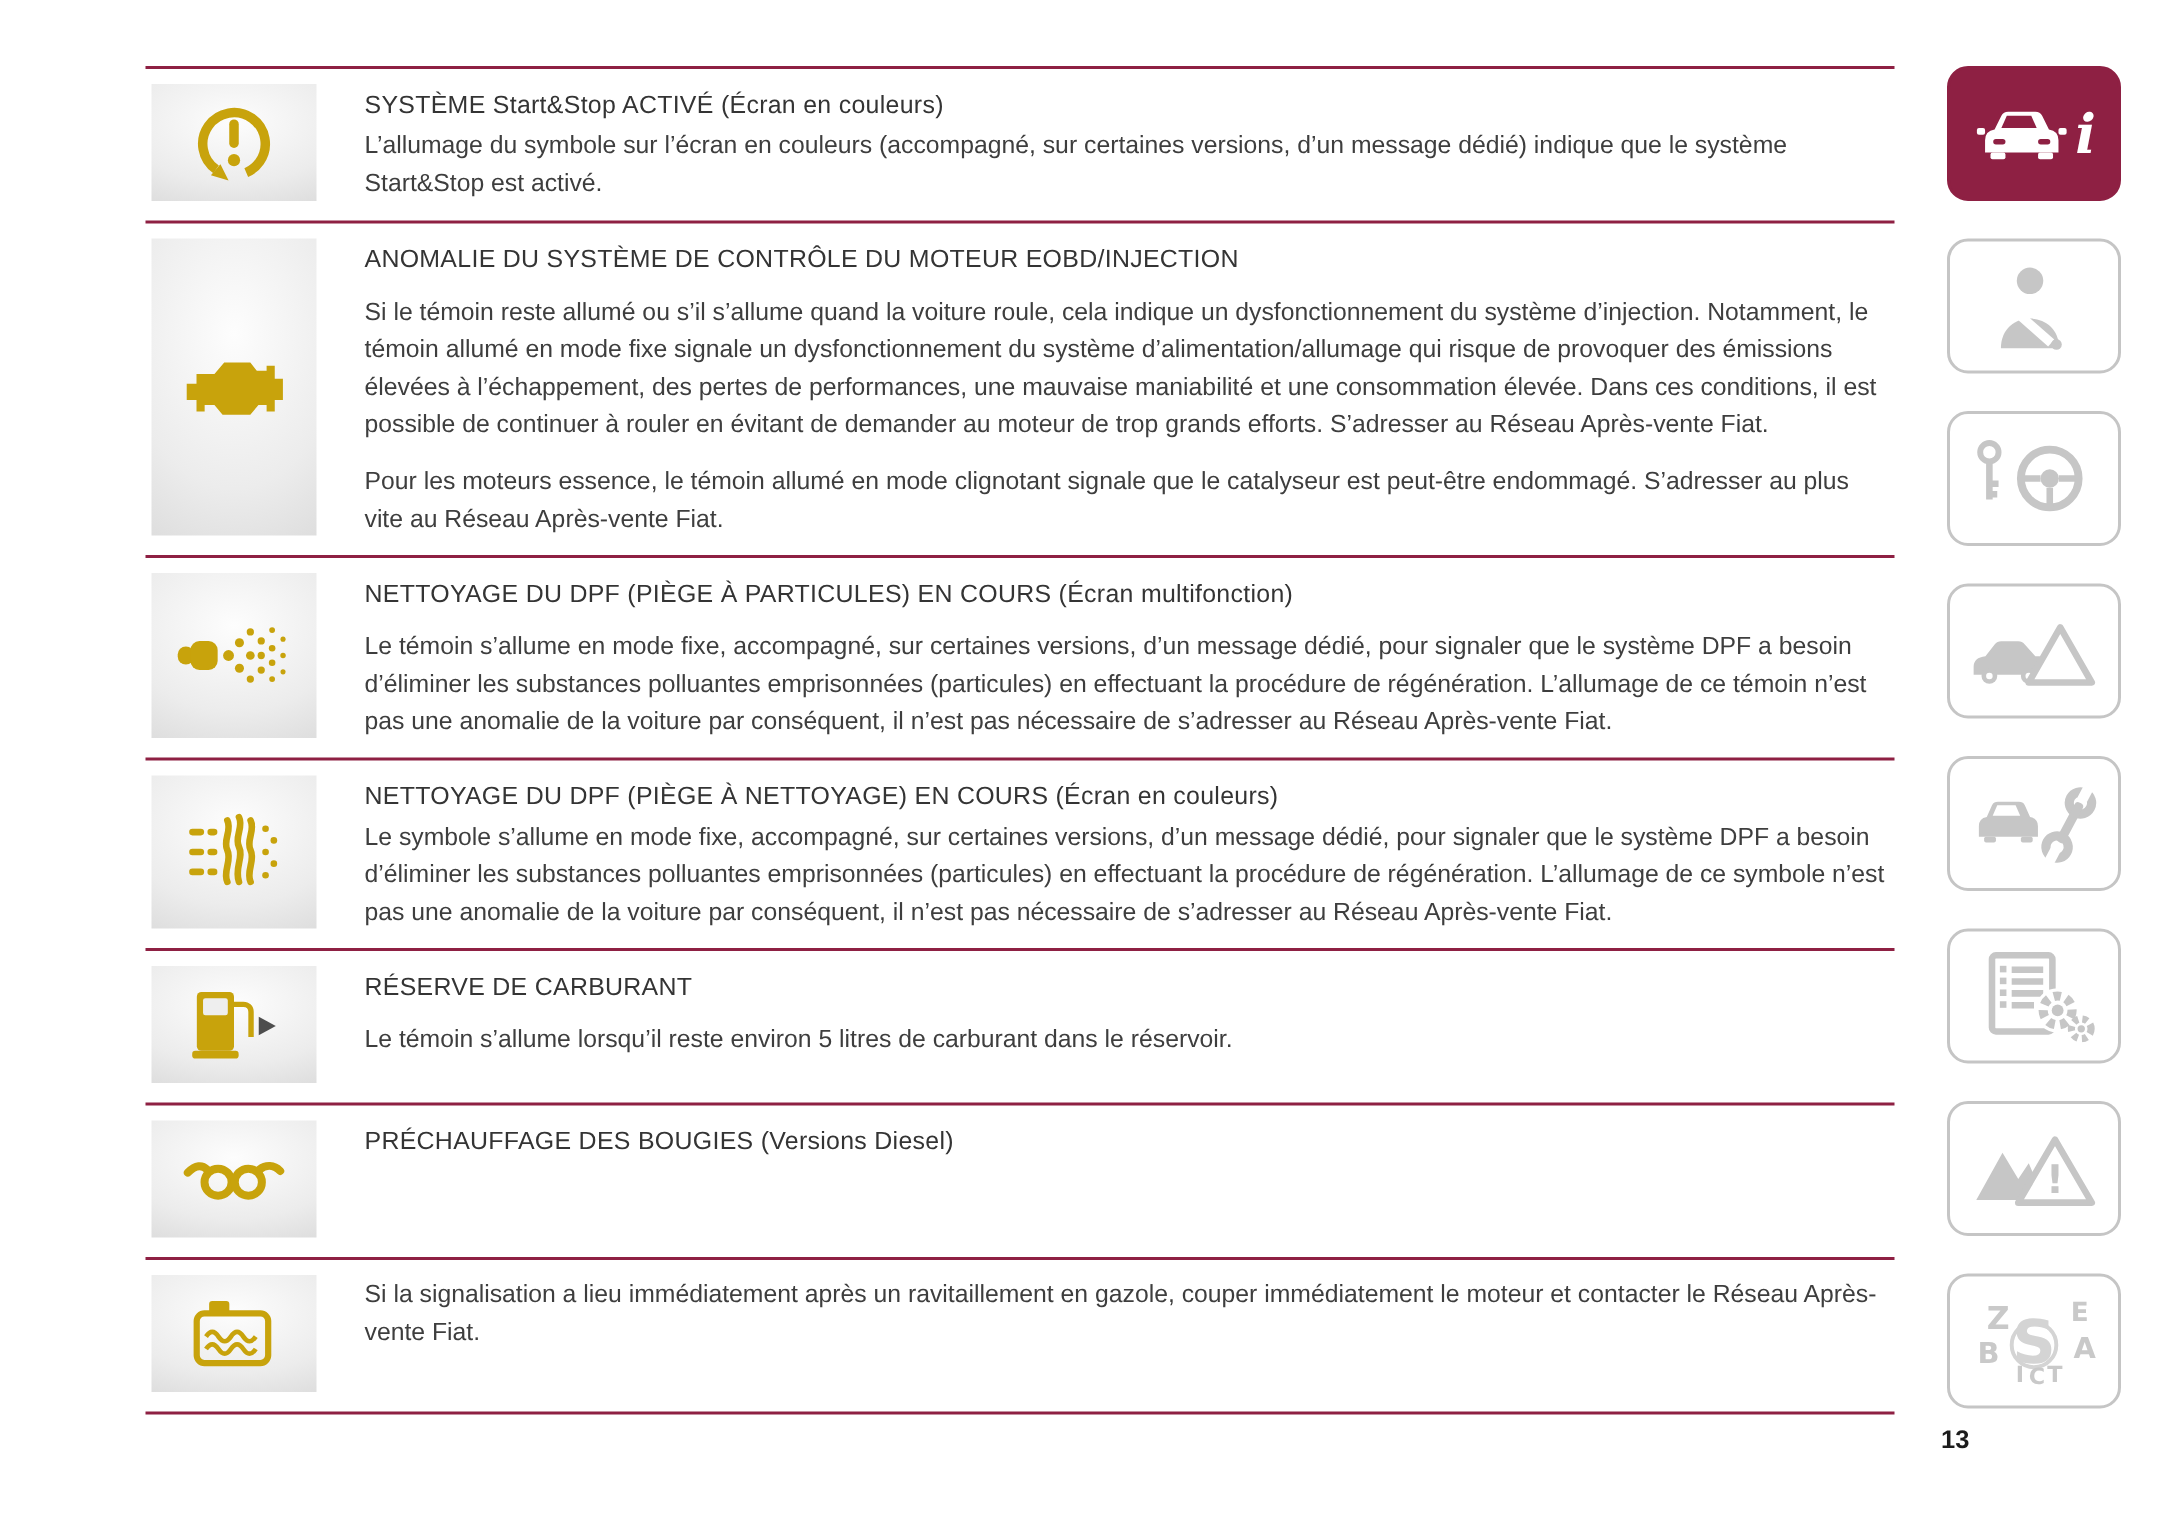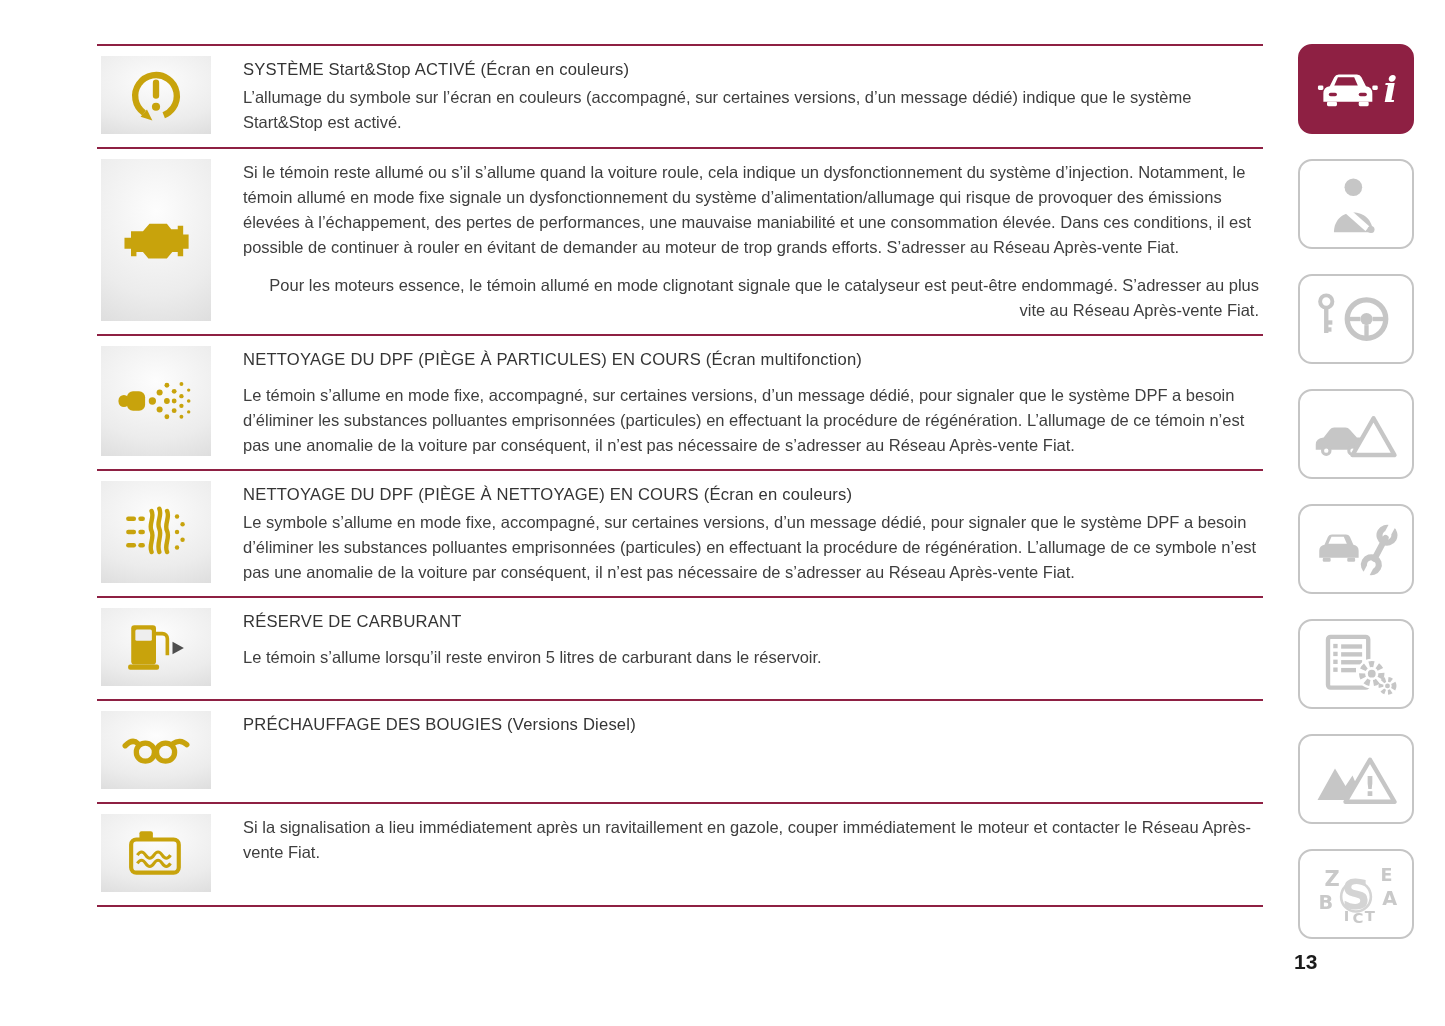--- a/index.html
+++ b/index.html
@@ -15,30 +15,30 @@
   .section.last { border-bottom: 2px solid #8e2043; }
   .iconbox {
     flex: 0 0 110px; align-self: stretch; min-height: 78px; margin: 4px 0 2px;
     background: radial-gradient(120% 95% at 50% 32%, #fdfdfd 0%, #ececec 55%, #d5d5d5 100%);
     display: flex; align-items: center; justify-content: center;
   }
   .text { flex: 1; color: #3e3e3e; font-size: 16.5px; line-height: 25px; padding-top: 5px; }
   h2.title { margin: 0 0 3px; font-size: 16.6px; font-weight: 400; color: #343434; letter-spacing: 0.2px; }
   h2.title.gapped { margin-bottom: 11px; }
   .text p { margin: 0; }
-  .text p.spaced { margin-top: 13px; text-align: right; }
+  .text p.spaced { margin-top: 13px; }
   .sidebar { position: absolute; left: 1298px; top: 44px; width: 116px; }
   .side-btn {
     width: 116px; height: 90px; box-sizing: border-box;
     border: 2px solid #c5c5c5; border-radius: 14px;
     margin-bottom: 25px; background: #ffffff;
     display: flex; align-items: center; justify-content: center;
   }
   .side-btn.active { background: #8e2043; border-color: #8e2043; }
-  .page-num { position: absolute; left: 1294px; top: 950px; font-size: 21px; font-weight: bold; color: #1c1c1c; }
+  .page-num { position: absolute; left: 1294px; top: 950px; font-size: 17px; font-weight: bold; color: #1c1c1c; }
 </style>
 </head>
 <body>
 
 <div class="main">
 
   <section class="section">
     <div class="iconbox">
       <svg width="58" height="58" viewBox="0 0 64 64">
         <circle cx="32" cy="33" r="23" fill="none" stroke="#c8a30c" stroke-width="7" stroke-dasharray="121 24" transform="rotate(125 32 33)"></circle>
@@ -53,20 +53,21 @@
     </div>
   </section>
 
   <section class="section">
     <div class="iconbox">
       <svg width="72" height="50" viewBox="0 0 66 46">
         <path fill="#c8a30c" d="M15 15 L21 15 L27 8 L43 8 L47 13 L53 13 L53 10 L58 10 L58 18 L63 18 L63 31 L58 31 L58 38 L53 38 L53 34 L48 34 L43 40 L26 40 L21 34 L15 34 L15 38 L10 38 L10 31 L4 31 L4 21 L10 21 L10 15 Z"></path>
       </svg>
     </div>
     <div class="text">
+      <h2 class="title gapped">ANOMALIE DU SYSTÈME DE CONTRÔLE DU MOTEUR EOBD/INJECTION</h2>
       <p>Si le témoin reste allumé ou s’il s’allume quand la voiture roule, cela indique un dysfonctionnement du système d’injection. Notamment, le témoin allumé en mode fixe signale un dysfonctionnement du système d’alimentation/allumage qui risque de provoquer des émissions élevées à l’échappement, des pertes de performances, une mauvaise maniabilité et une consommation élevée. Dans ces conditions, il est possible de continuer à rouler en évitant de demander au moteur de trop grands efforts. S’adresser au Réseau Après-vente Fiat.</p>
       <p class="spaced">Pour les moteurs essence, le témoin allumé en mode clignotant signale que le catalyseur est peut-être endommagé. S’adresser au plus vite au Réseau Après-vente Fiat.</p>
     </div>
   </section>
 
   <section class="section">
     <div class="iconbox">
       <svg width="80" height="46" viewBox="0 0 66 38">
         <g fill="#c8a30c">
           <rect x="2" y="14" width="9" height="10" rx="4.5"></rect>

